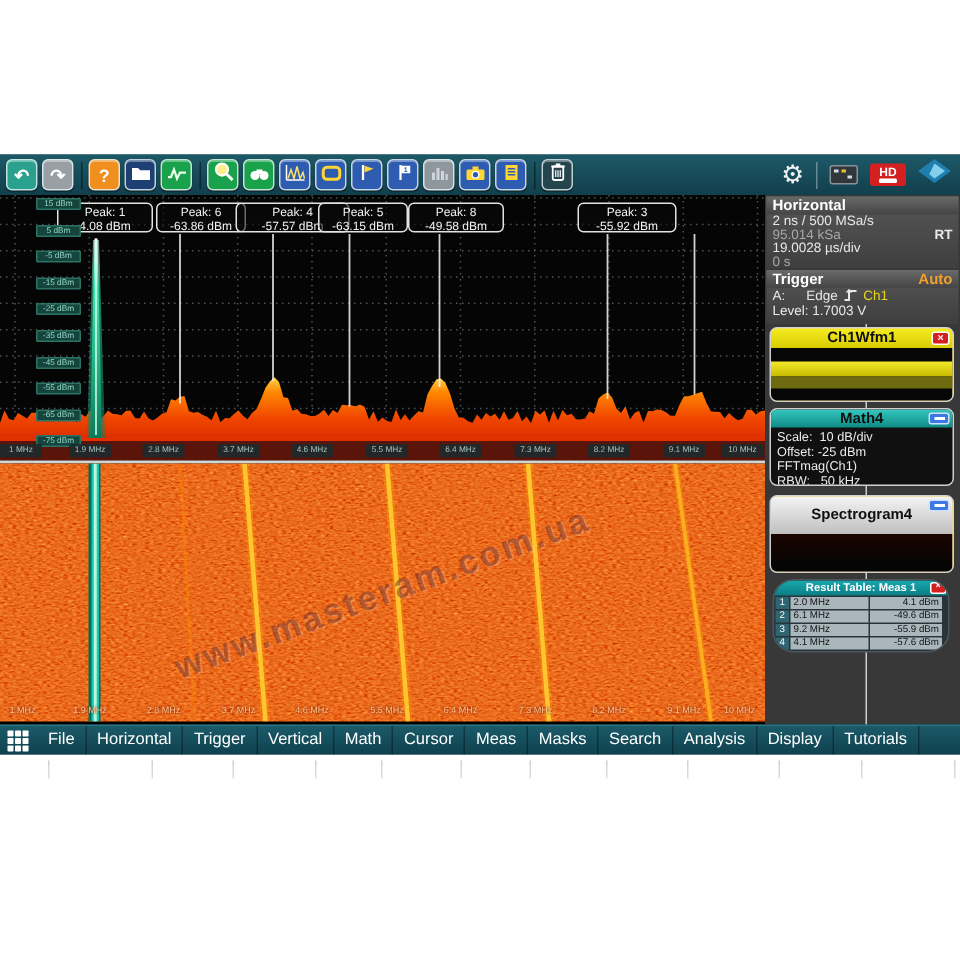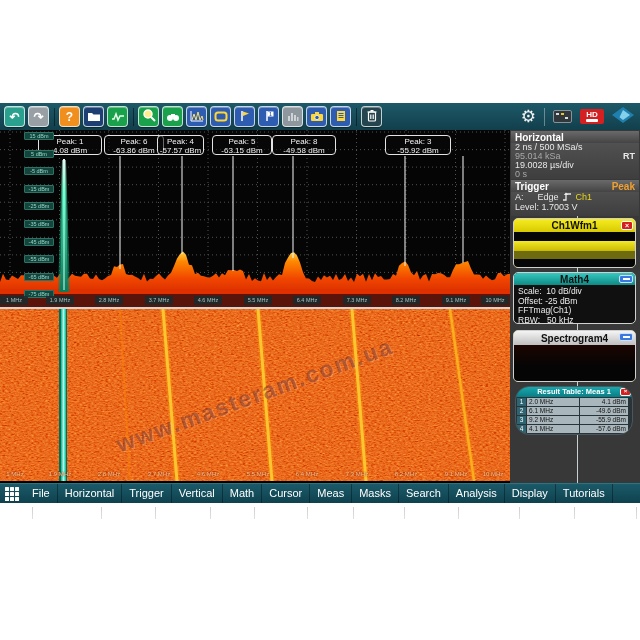--- a/index.html
+++ b/index.html
@@ -281,21 +281,21 @@
     </svg>
 
     <div class="peakbadge" style="left:38px;width:64px;">
           <div>Peak: 1</div>
           <div>4.08 dBm</div>
         </div>
     <div class="peakbadge" style="left:104px;width:60px;">
           <div>Peak: 6</div>
           <div>-63.86 dBm</div>
         </div>
-    <div class="peakbadge" style="left:157px;width:47px;">
+    <div class="peakbadge" style="left:157px;width:76px;">
           <div>Peak: 4</div>
           <div>-57.57 dBm</div>
         </div>
     <div class="peakbadge" style="left:212px;width:60px;">
           <div>Peak: 5</div>
           <div>-63.15 dBm</div>
         </div>
     <div class="peakbadge" style="left:272px;width:64px;">
           <div>Peak: 8</div>
           <div>-49.58 dBm</div>
@@ -361,21 +361,21 @@
             <span>19.0028 µs/div</span>
           </div>
       <div class="prow">
             <span class="dim">0 s</span>
           </div>
     </div>
 
     <div class="panel" style="top:50px;height:36px;">
       <div class="phead">
             <span>Trigger</span>
-            <span class="auto">Peak</span>
+            <span class="auto">Auto</span>
           </div>
       <div class="prow" style="justify-content:flex-start;align-items:center;">
         <span>A:</span>
         <span style="margin-left:14px">Edge</span>
         <span style="margin:0 3px;"><svg width="11" height="9" viewBox="0 0 11 9">
                 <polyline points="1,8 4,8 4,2 9,2" stroke="#e8e8e8" fill="none" stroke-width="1.3"></polyline>
                 <polygon points="4,0.5 6.2,3 1.8,3" fill="#e8e8e8"></polygon>
               </svg></span>
         <span class="ch1">Ch1</span>
       </div>
@@ -402,21 +402,21 @@
               <i class="minibar"></i>
             </span>
       </div>
       <div class="mono" style="padding-bottom:0">Scale:  10 dB/div</div>
       <div class="mono" style="padding-top:0;padding-bottom:0">Offset: -25 dBm</div>
       <div class="mono" style="padding-top:0;padding-bottom:0">FFTmag(Ch1)</div>
       <div class="mono" style="padding-top:0">RBW:   50 kHz</div>
     </div>
 
     <div class="box" style="top:200px;height:52px;">
-      <div class="boxhead hd-light" style="height:14px;align-items:center;">
+      <div class="boxhead hd-light" style="height:25px;align-items:center;">
         <span>Spectrogram4</span>
         <span class="minbtn">
               <i class="minibar"></i>
             </span>
       </div>
       <div style="height:38px;background:linear-gradient(#1c0500,#050505 55%);"></div>
     </div>
 
     <div id="result-box">
       <div id="result-head">

